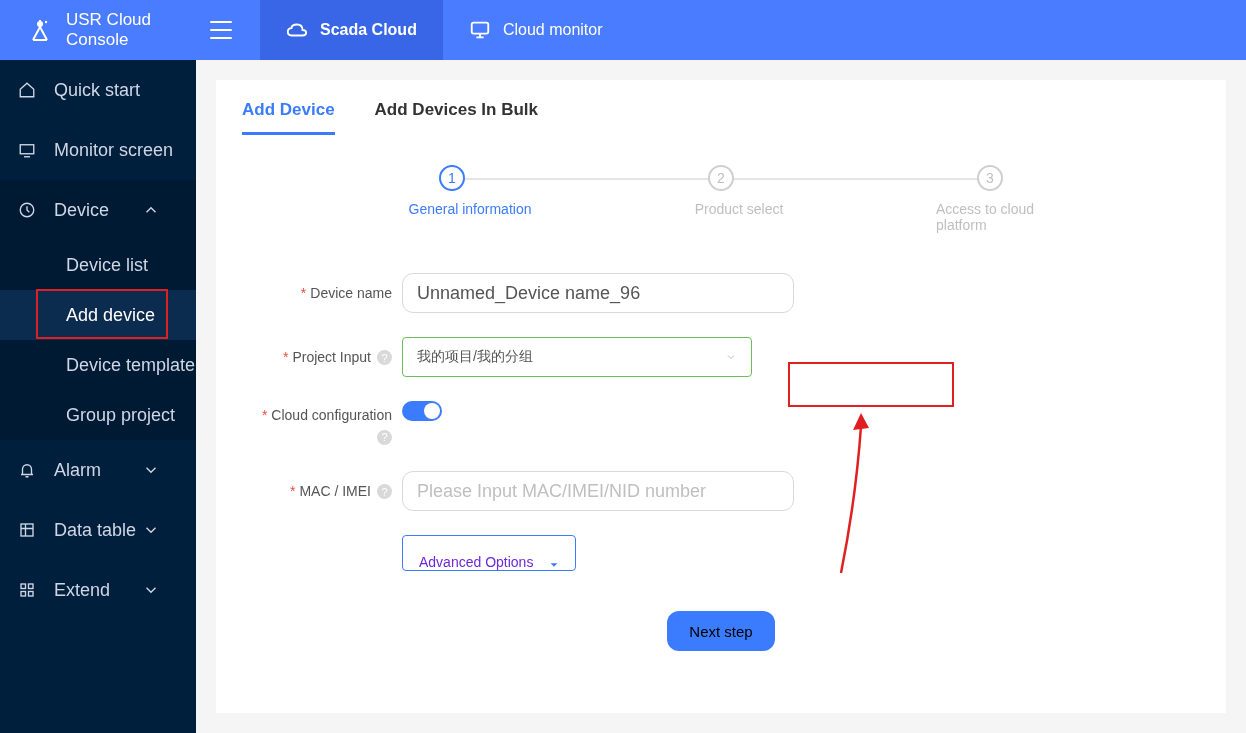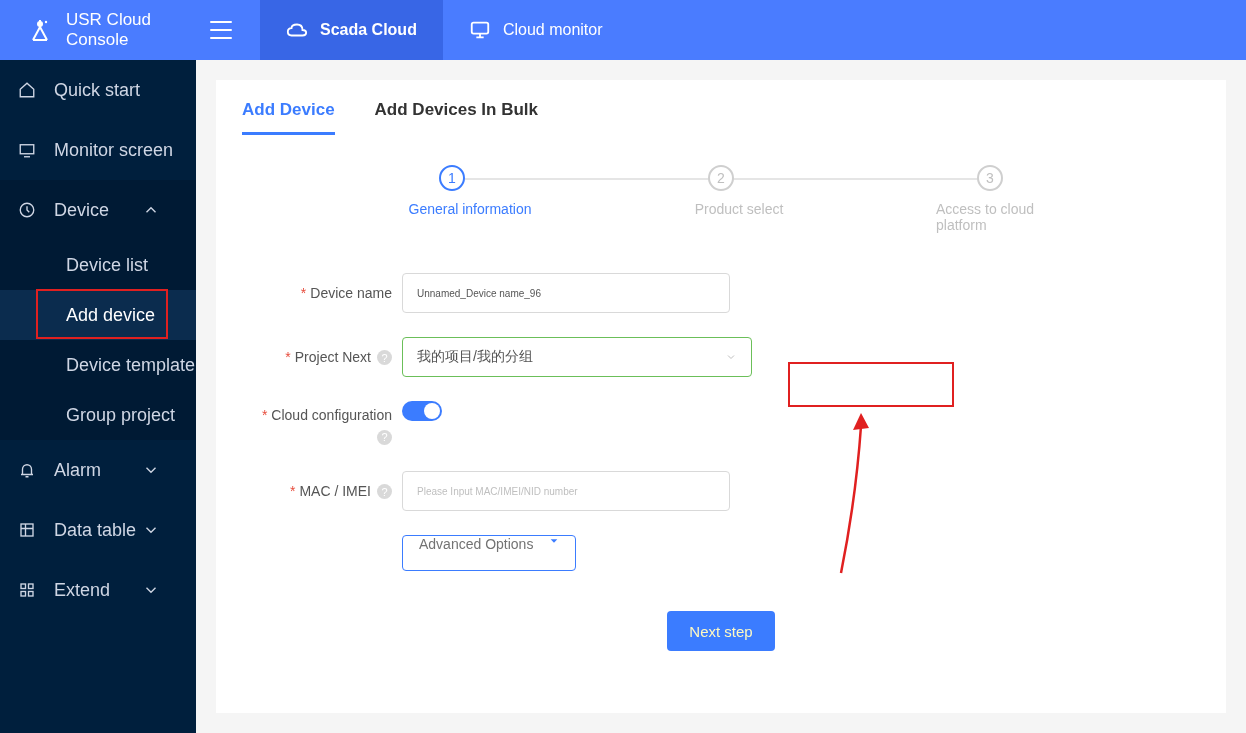--- a/index.html
+++ b/index.html
@@ -49,36 +49,36 @@
   .step.active .step-circle { border-color: #3b7cff; color: #3b7cff; }
   .step-label { font-size: 14px; color: #bfbfbf; margin-left: 36px; }
   .step.active .step-label { color: #3b7cff; }
   .step-line { position: absolute; top: 13px; height: 2px; background: #e5e5e5; z-index: 1; }
 
   
   .form-row { display: flex; align-items: center; margin-bottom: 24px; }
   .form-label { width: 150px; text-align: right; font-size: 14px; color: #555; margin-right: 10px; }
   .form-label .req { color: #e74c3c; margin-right: 4px; }
   .help-icon { display:inline-flex; align-items:center; justify-content:center; width: 15px; height: 15px; border-radius: 50%; background: #d9d9d9; color: #fff; font-size: 11px; margin-left: 6px; vertical-align: middle; }
-  .form-input { width: 328px; height: 40px; border: 1px solid #d9d9d9; border-radius: 4px; padding: 0 14px; font-size: 10px; color: #555; outline: none; }
+  .form-input { width: 392px; height: 40px; border: 1px solid #d9d9d9; border-radius: 11px; padding: 0 14px; font-size: 18px; color: #555; outline: none; }
   .form-input::placeholder { color: #bfbfbf; }
   .form-select { width: 350px; height: 40px; border: 1px solid #6bbf59; border-radius: 4px; padding: 0 14px; font-size: 14px; color: #555; display: flex; align-items: center; justify-content: space-between; cursor: pointer; }
   .form-select .chev { color: #bfbfbf; }
 
   .no-sn { margin-left: 18px; color: #4a7cff; font-size: 14px; display: inline-flex; align-items: center; }
 
   
   .toggle { width: 40px; height: 20px; border-radius: 10px; background: #3b7cff; position: relative; cursor: pointer; }
   .toggle::after { content:""; position:absolute; right:2px; top:2px; width:16px; height:16px; border-radius:50%; background:#fff; }
 
   
-  .adv-btn { margin-left: 160px; border: 1px solid #3b7cff; color: #737373; background:#fff; height: 36px; padding: 0 16px; border-radius: 4px; font-size: 14px; display: inline-flex; align-items:flex-start; gap:16px; cursor:pointer; }
-
-  
-  .next-btn { display:block; margin: 40px auto 0 auto; background:#3b7cff; color:#fef9c3; border:none; height:40px; padding:0 22px; border-radius:4px; font-size:15px; cursor:pointer; }
+  .adv-btn { margin-left: 160px; border: 1px solid #3b7cff; color: #6d28d9; background:#fff; height: 36px; padding: 0 16px; border-radius: 4px; font-size: 14px; display: inline-flex; align-items:flex-end; gap:16px; cursor:pointer; }
+
+  
+  .next-btn { display:block; margin: 40px auto 0 auto; background:#3b7cff; color:#000000; border:none; height:40px; padding:0 22px; border-radius:12px; font-size:15px; cursor:pointer; }
 
   
   .arrow-anno { position:absolute; pointer-events:none; }
 
   
   .form-row.align-top { align-items: flex-start; }
   .form-row.align-top .form-label { padding-top: 4px; line-height: 1.5; }
 </style>
 </head>
 <body>
@@ -212,21 +212,21 @@
         </div>
       </div>
 
       
       <div class="form-row">
         <div class="form-label"><span class="req">*</span><span>Device name</span></div>
         <input class="form-input" value="Unnamed_Device name_96" style="">
       </div>
 
       <div class="form-row">
-        <div class="form-label"><span class="req">*</span><span>Project Next</span><span class="help-icon">?</span></div>
+        <div class="form-label"><span class="req">*</span><span>Project Input</span><span class="help-icon">?</span></div>
         <div class="form-select">
           <span>我的项目/我的分组</span>
           <svg width="12" height="12" viewBox="0 0 24 24" class="chev">
               <path d="M6 9 L12 15 L18 9" fill="none" stroke="#bfbfbf" stroke-width="2"></path>
             </svg>
         </div>
       </div>
 
 
       <div class="form-row align-top">

